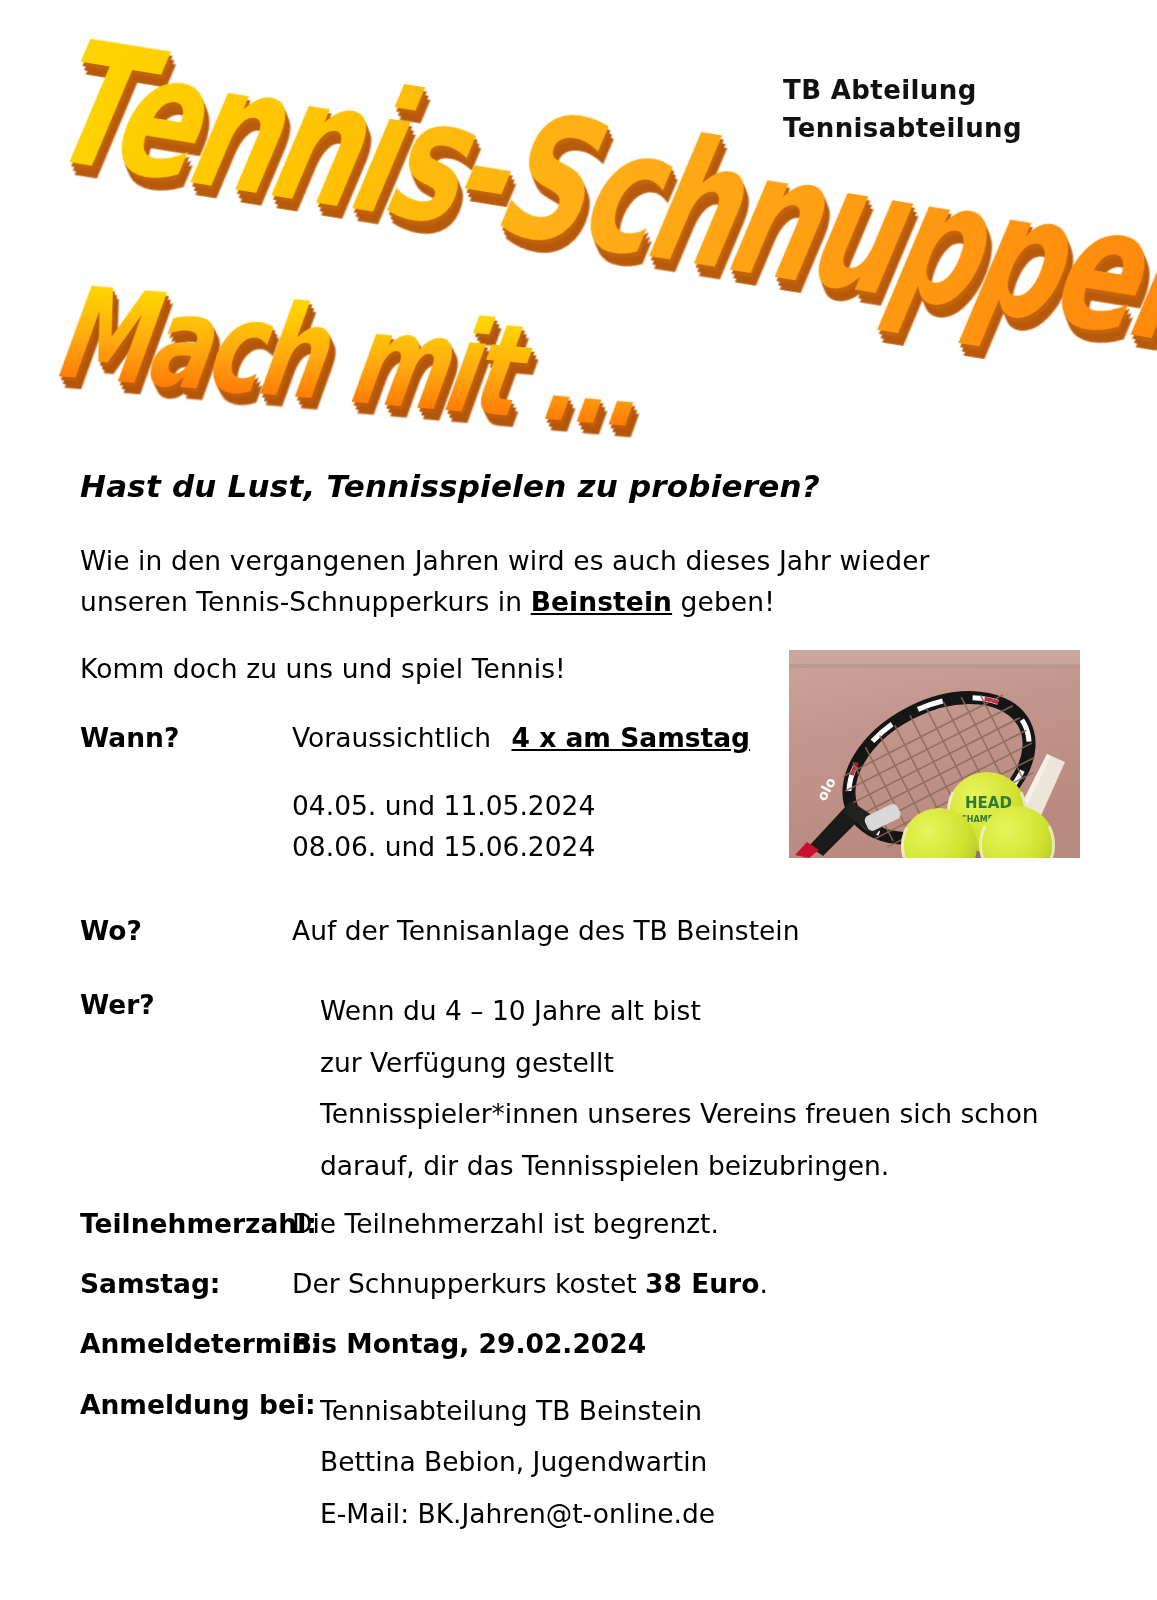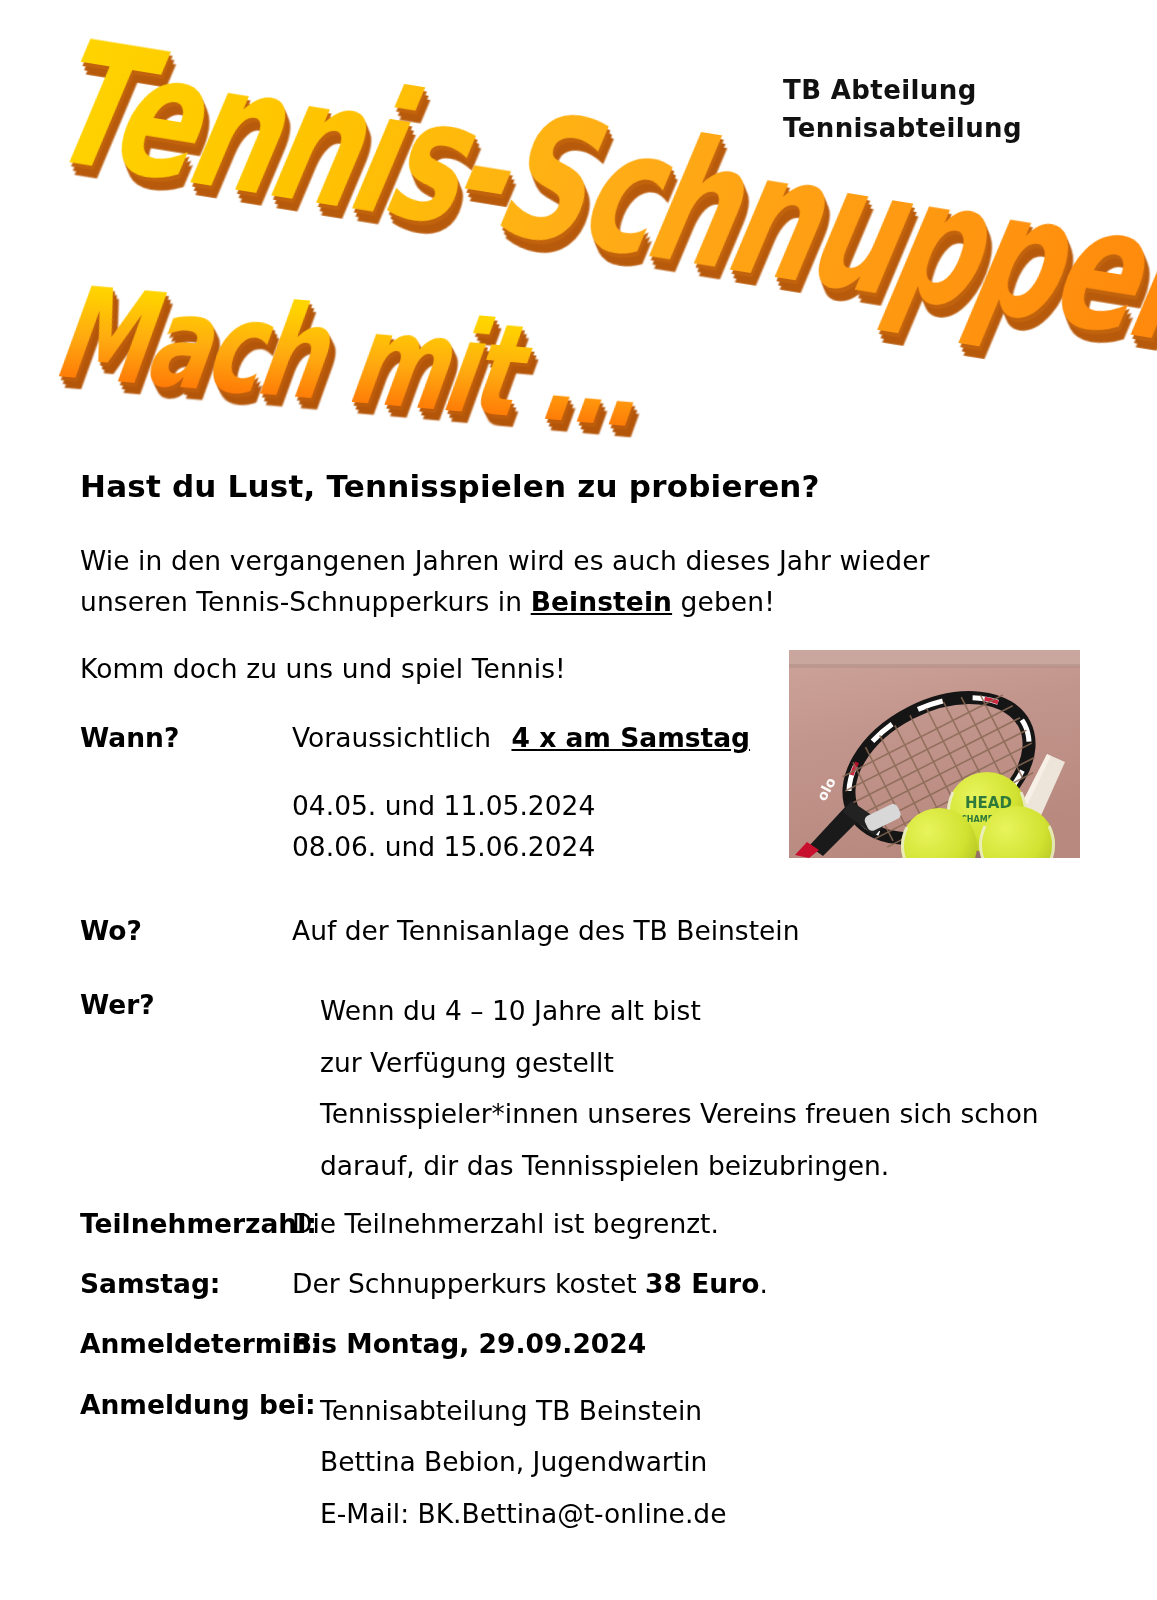--- a/index.html
+++ b/index.html
@@ -113,20 +113,21 @@
   .body-text {
     position: absolute;
     left: 80px;
     top: 468px;
     width: 1000px;
     font-family: "DejaVu Sans", sans-serif;
   }
   .lead-question {
     font-size: 31px;
     font-weight: bold;
+    font-style: italic;
     letter-spacing: 0.2px;
     margin: 0 0 36px 0;
   }
   .para {
     font-size: 26.5px;
     line-height: 1.55;
     margin: 16px 0 26px 0;
     letter-spacing: 0.1px;
   }
   .para u { text-decoration: underline; font-weight: bold; }
@@ -326,28 +327,28 @@
     <div class="row-value value-line">
       <span>Der Schnupperkurs kostet </span><b>38 Euro</b><span>.</span>
     </div>
   </div>
 
   <div class="sp-20"></div>
 
   <div class="row">
     <div class="row-label">Anmeldetermin:</div>
     <div class="row-value value-line">
-      <b>Bis Montag, 29.09.2024</b>
+      <b>Bis Montag, 29.02.2024</b>
     </div>
   </div>
 
   <div class="sp-20"></div>
 
   <div class="row">
     <div class="row-label">Anmeldung bei:</div>
     <div class="row-value">
       <div class="value-line-wide">Tennisabteilung TB Beinstein</div>
       <div class="value-line-wide">Bettina Bebion, Jugendwartin</div>
-      <div class="value-line-wide">E-Mail:  BK.Bettina@t-online.de</div>
+      <div class="value-line-wide">E-Mail:  BK.Jahren@t-online.de</div>
     </div>
   </div>
 
 </div>
 
 </body></html>

